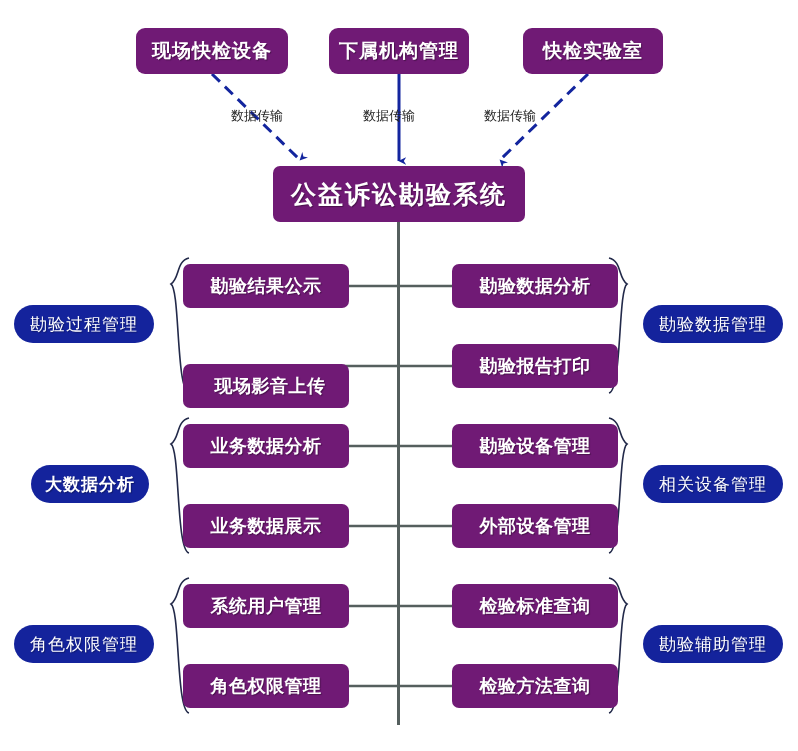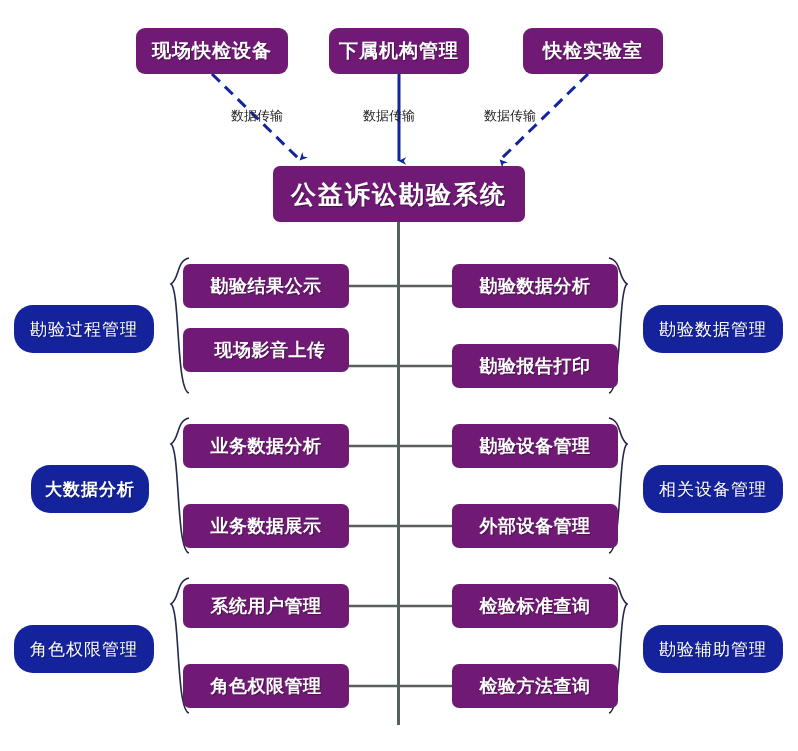--- a/index.html
+++ b/index.html
@@ -56,21 +56,21 @@
     letter-spacing: 0.5px;
   }
   .pill {
     position: absolute;
     box-sizing: border-box;
     display: flex;
     align-items: center;
     justify-content: center;
     background: #14239c;
     color: #ffffff;
-    height: 48px;
+    height: 38px;
     border-radius: 19px;
     font-size: 17px;
     letter-spacing: 1px;
     text-shadow: 1px 1px 1px rgba(0,0,0,0.3);
     z-index: 5;
   }
   .pill.w6 { width: 140px; }
   .pill.w4 { width: 118px; font-weight: bold; }
 
   .edge-label {
@@ -145,21 +145,21 @@
 
   <div class="pill w6" style="left:14px; top:305px;">勘验过程管理</div>
   <div class="pill w4" style="left:31px; top:465px;">大数据分析</div>
   <div class="pill w6" style="left:14px; top:625px;">角色权限管理</div>
 
   <div class="pill w6" style="left:643px; top:305px;">勘验数据管理</div>
   <div class="pill w6" style="left:643px; top:465px;">相关设备管理</div>
   <div class="pill w6" style="left:643px; top:625px;">勘验辅助管理</div>
 
   <div class="node leaf" style="left:183px; top:264px;">勘验结果公示</div>
-  <div class="node leaf" style="left:183px; top:328px;padding-left:8px;">现场影音上传</div>
+  <div class="node leaf" style="left:183px; top:364px;padding-left:8px;">现场影音上传</div>
 
   <div class="node leaf" style="left:183px; top:424px;">业务数据分析</div>
   <div class="node leaf" style="left:183px; top:504px;">业务数据展示</div>
 
   <div class="node leaf" style="left:183px; top:584px;">系统用户管理</div>
   <div class="node leaf" style="left:183px; top:664px;">角色权限管理</div>
 
   <div class="node leaf" style="left:452px; top:264px;">勘验数据分析</div>
   <div class="node leaf" style="left:452px; top:344px;">勘验报告打印</div>
 

